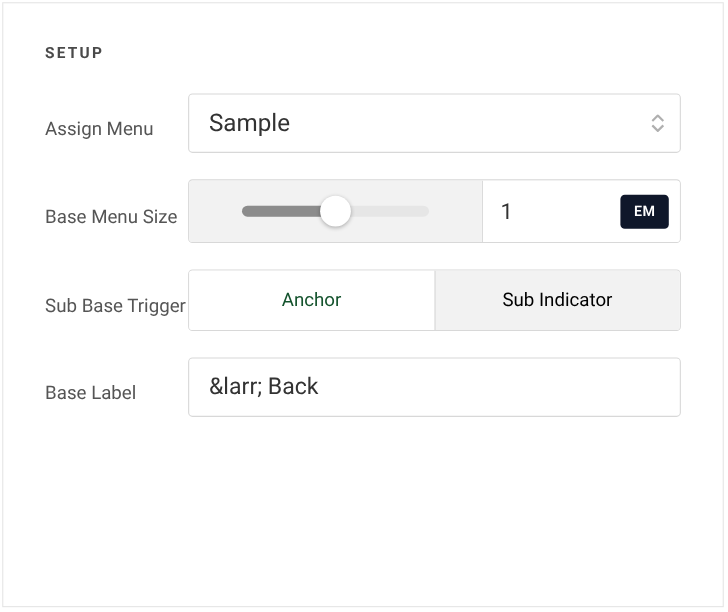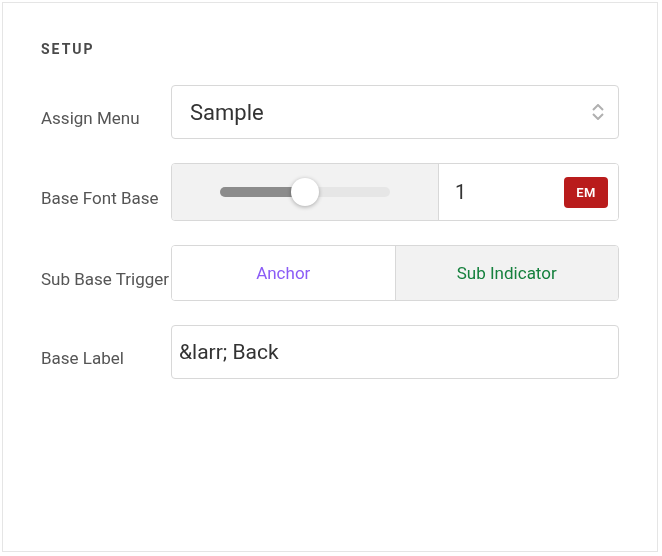--- a/index.html
+++ b/index.html
@@ -13,26 +13,26 @@
 .select-value{font-size:22px;color:#333}
 .select-arrows{position:absolute;right:14px;top:50%;transform:translateY(-50%);display:flex;flex-direction:column;gap:2px}
 .select-arrows svg{display:block}
 .slider-wrap{display:flex;border:1px solid #d8d8d8;border-radius:4px;height:58px;overflow:hidden}
 .slider-area{flex:1;background:#f2f2f2;display:flex;align-items:center;justify-content:center;padding:0 20px;position:relative}
 .track{position:relative;width:170px;height:10px;background:#e6e6e6;border-radius:5px}
 .track-fill{position:absolute;left:0;top:0;height:100%;width:50%;background:#8c8c8c;border-radius:5px}
 .thumb{position:absolute;width:28px;height:28px;background:#fff;border-radius:50%;box-shadow:0 1px 4px rgba(0,0,0,.3);top:50%;left:50%;transform:translate(-50%,-50%)}
 .value-area{width:180px;border-left:1px solid #d8d8d8;display:flex;align-items:center;padding:0 10px 0 16px;gap:10px;background:#fff}
 .value-text{font-size:20px;color:#333;flex:1}
-.unit-badge{background:#b91c1c;color:#fff;font-size:13px;font-weight:600;padding:8px 12px;border-radius:4px;letter-spacing:.5px}
+.unit-badge{background:#0f172a;color:#fff;font-size:13px;font-weight:600;padding:8px 12px;border-radius:4px;letter-spacing:.5px}
 .segmented{display:flex;border:1px solid #d8d8d8;border-radius:4px;height:56px;overflow:hidden}
 .seg{flex:1;display:flex;align-items:center;justify-content:center;font-size:17px;cursor:pointer}
-.seg-active{background:#fff;color:#8b5cf6}
-.seg-inactive{background:#f2f2f2;color:#15803d;border-left:1px solid #d8d8d8}
-.text-input{border:1px solid #d8d8d8;border-radius:4px;height:54px;display:flex;align-items:center;padding:0 7px}
+.seg-active{background:#fff;color:#14532d}
+.seg-inactive{background:#f2f2f2;color:#000000;border-left:1px solid #d8d8d8}
+.text-input{border:1px solid #d8d8d8;border-radius:4px;height:54px;display:flex;align-items:center;padding:0 18px}
 .text-input-value{font-size:21px;color:#333}
 </style>
 </head>
 <body>
 
 <div class="panel">
   <div class="section-title">SETUP</div>
 
   <div class="row">
     <div class="row-label">Assign Menu</div>
@@ -45,21 +45,21 @@
             </svg>
           <svg width="12" height="7" viewBox="0 0 12 7">
               <path d="M1 1 L6 6 L11 1" fill="none" stroke="#b0b0b0" stroke-width="2"></path>
             </svg>
         </span>
       </div>
     </div>
   </div>
 
   <div class="row">
-    <div class="row-label">Base Font Base</div>
+    <div class="row-label">Base Menu Size</div>
     <div class="row-control">
       <div class="slider-wrap">
         <div class="slider-area">
           <div class="track">
             <div class="track-fill"></div>
             <div class="thumb"></div>
           </div>
         </div>
         <div class="value-area">
           <span class="value-text">1</span>

